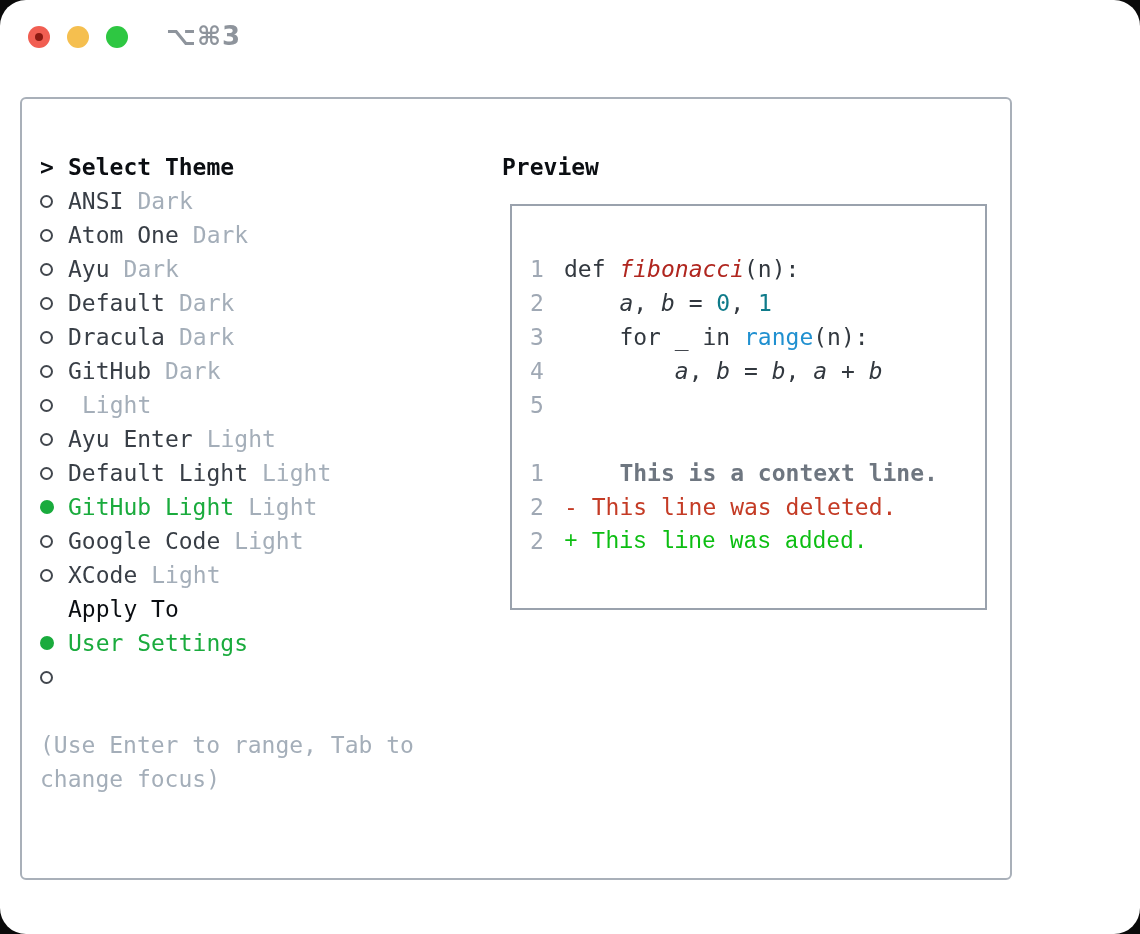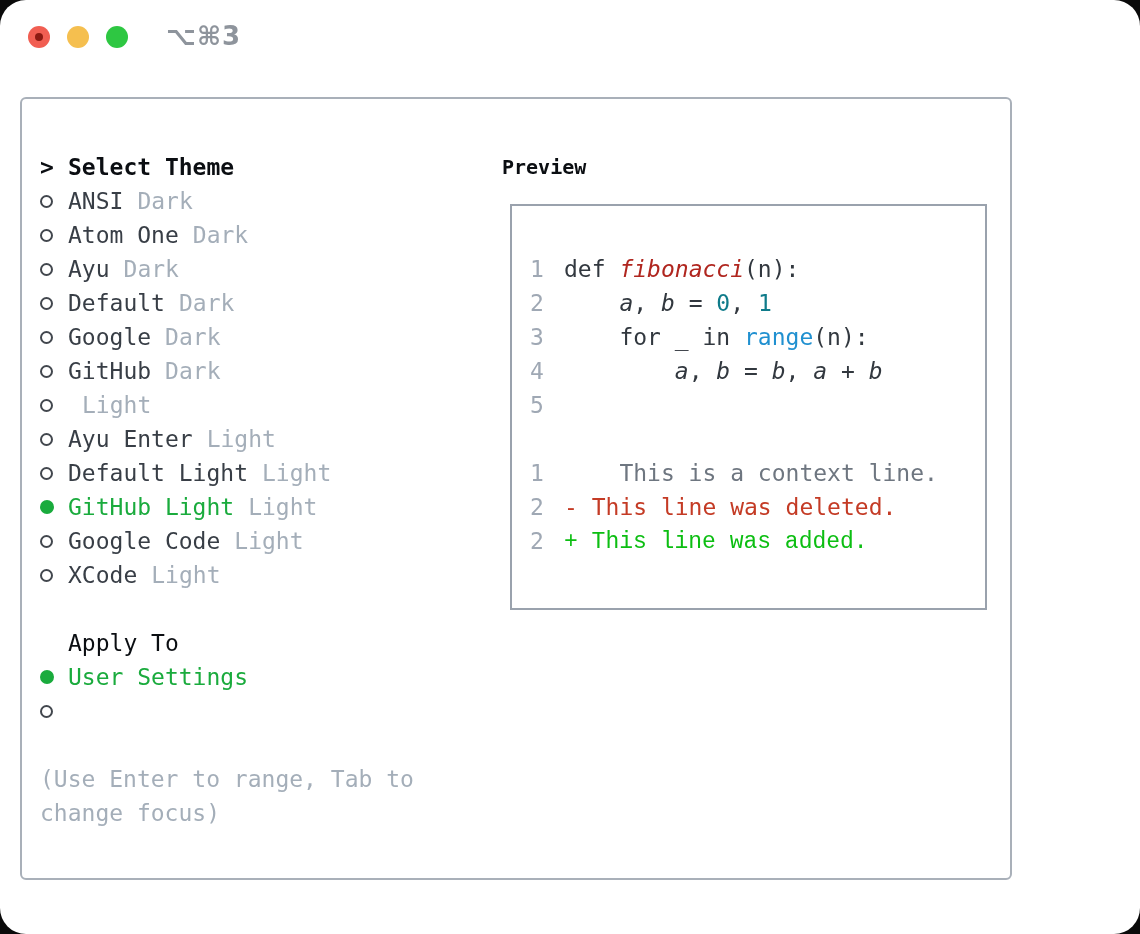--- a/index.html
+++ b/index.html
@@ -21,36 +21,36 @@
   .col-left{position:absolute;left:18px;top:51px;width:462px;font-size:23px;line-height:34px;color:var(--text-dark);}
   .row{display:flex;height:34px;align-items:center;}
   .prefix{width:28px;flex:none;display:flex;align-items:center;}
   .caret{color:#0b0e12;font-weight:bold;font-size:23px;}
   .hdr{font-weight:bold;color:#0b0e12;text-align:right;}
   .radio{width:13px;height:13px;border:2px solid #42474e;border-radius:50%;box-sizing:border-box;}
   .row.selected .radio{width:14px;height:14px;background:var(--accent-green);border-color:var(--accent-green);}
   .row.selected .t-name{color:var(--accent-green);}
   .t-name{white-space:pre;}
   .t-tag{color:var(--muted-gray);margin-left:14px;white-space:pre;}
-  .apply-block{margin-top:34px;}
+  .apply-block{}
   .apply-hdr{color:#0b0e12;}
   .hint{margin-top:34px;width:430px;color:var(--muted-gray);}
   
   .col-right{position:absolute;left:480px;top:51px;}
-  .pv-title{font-size:20px;line-height:34px;font-weight:bold;color:#0b0e12;}
+  .pv-title{font-size:23px;line-height:34px;font-weight:bold;color:#0b0e12;}
   .pv-box{margin-top:20px;margin-left:8px;width:477px;height:406px;box-sizing:border-box;
           border:2px solid #9aa2ad;padding:46px 0 0 18px;background:#fff;}
   .pline{display:flex;height:34px;align-items:center;font-size:23px;line-height:34px;}
   .ln{width:14px;flex:none;margin-right:20px;color:var(--line-number);white-space:pre;}
   .ptext{white-space:pre;}
   .c-code{color:#32383f;}
   .c-func{color:var(--func-red);}
   .c-num{color:var(--number-teal);}
   .c-builtin{color:var(--builtin-blue);}
-  .c-context{color:var(--context-gray);}
+  .c-context{color:var(--context-gray);font-weight:bold;}
   .c-deleted{color:var(--deleted-red);}
   .c-added{color:var(--added-green);font-family:Liberation Mono, monospace;}
   .i{font-style:italic;}
 </style>
 </head>
 <body>
 
 <div class="window">
   <div class="titlebar">
     <span class="tl tl-red">
@@ -95,21 +95,21 @@
             <span class="prefix">
               <span class="radio"></span>
             </span>
             <span class="t-name">Default</span>
             <span class="t-tag">Dark</span>
           </div>
           <div class="row">
             <span class="prefix">
               <span class="radio"></span>
             </span>
-            <span class="t-name">Google</span>
+            <span class="t-name">Dracula</span>
             <span class="t-tag">Dark</span>
           </div>
           <div class="row">
             <span class="prefix">
               <span class="radio"></span>
             </span>
             <span class="t-name">GitHub</span>
             <span class="t-tag">Dark</span>
           </div>
           <div class="row">

